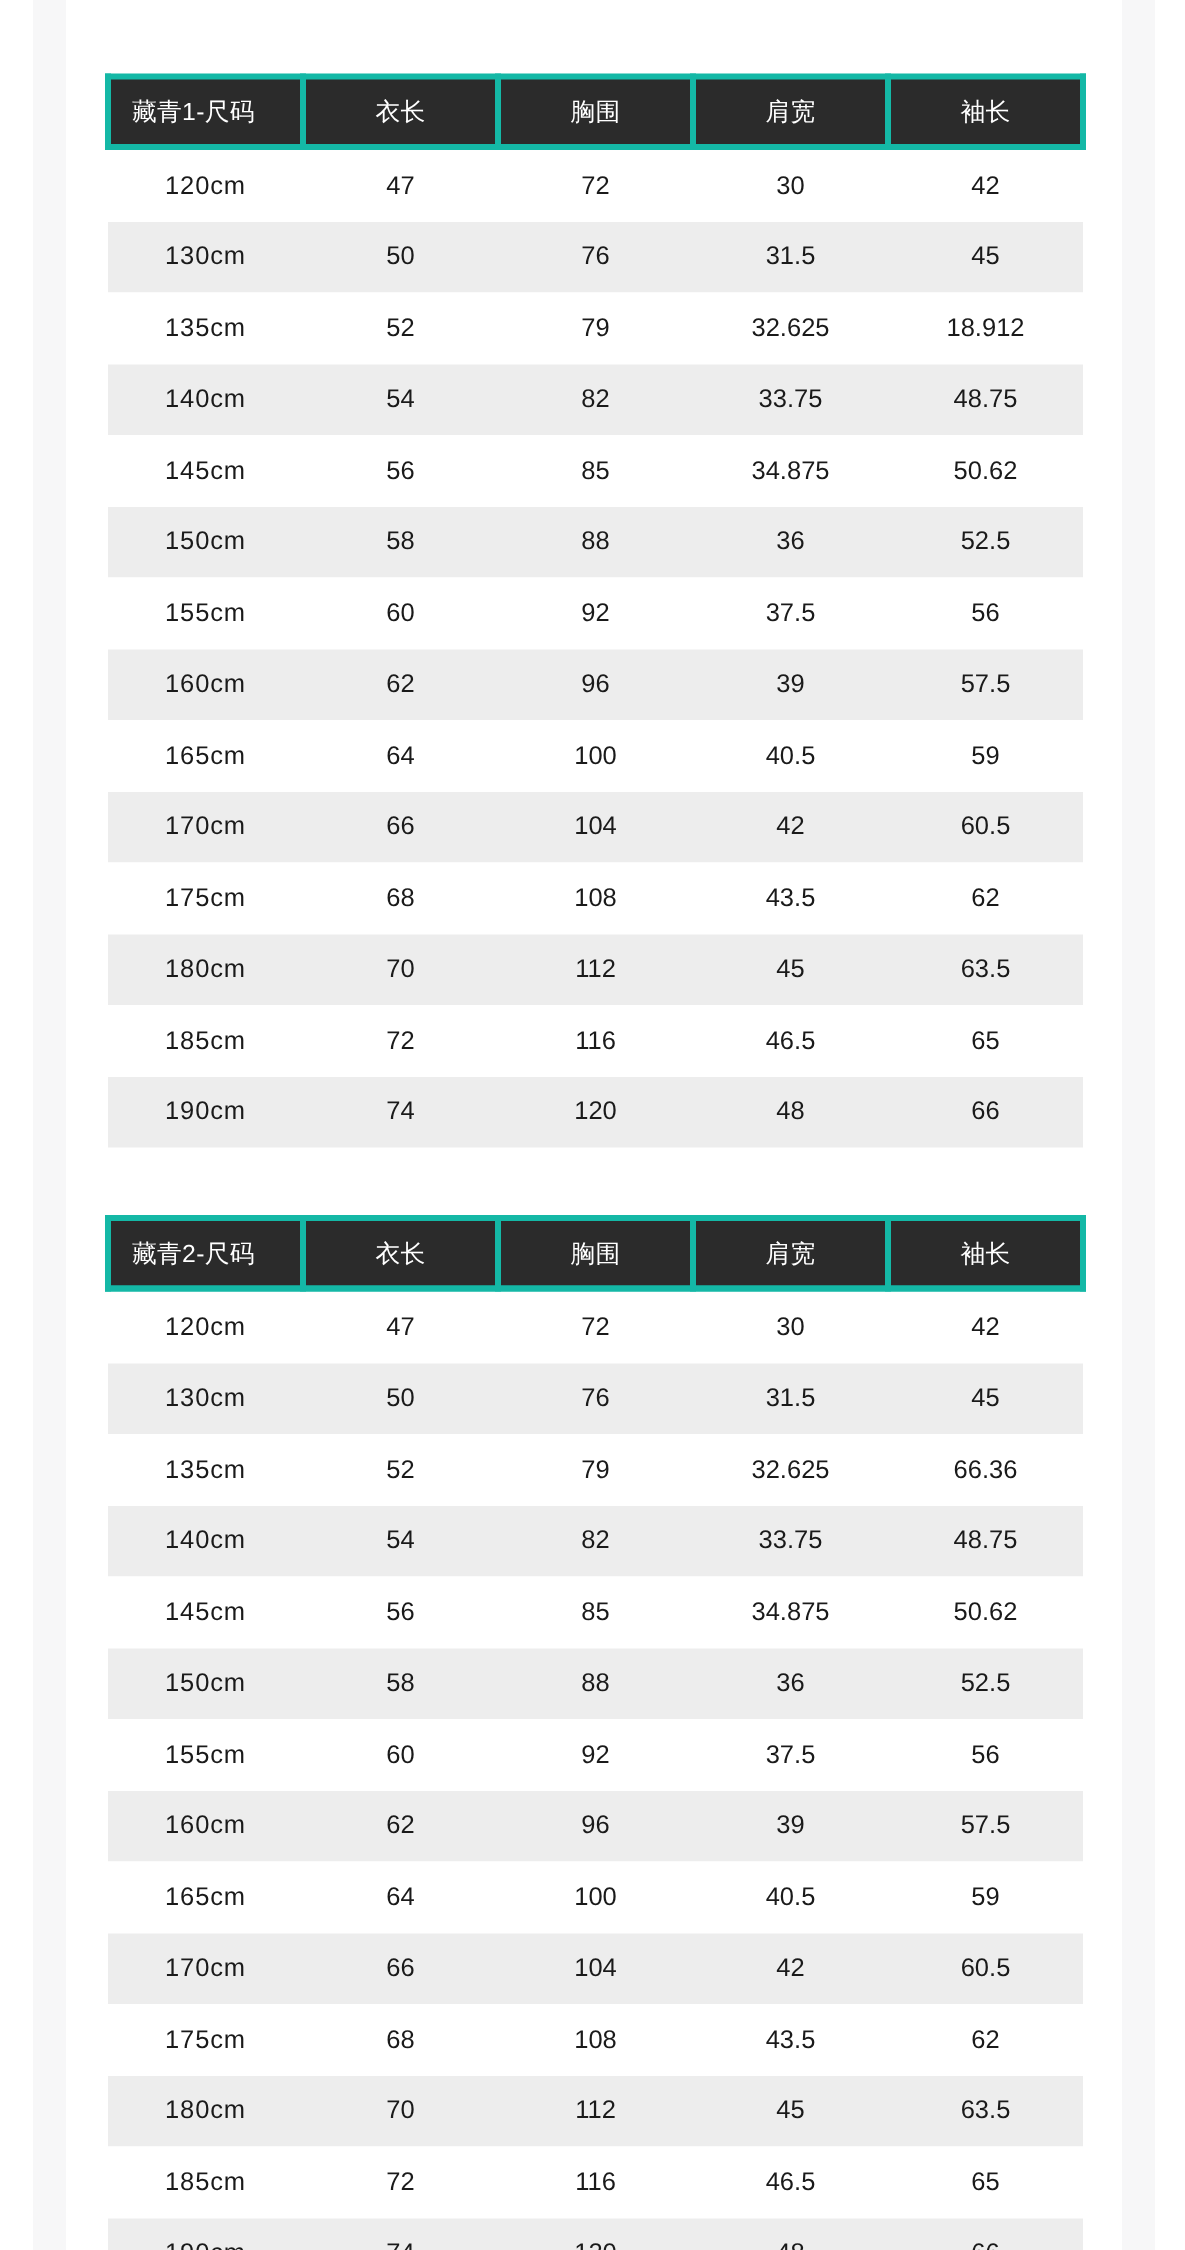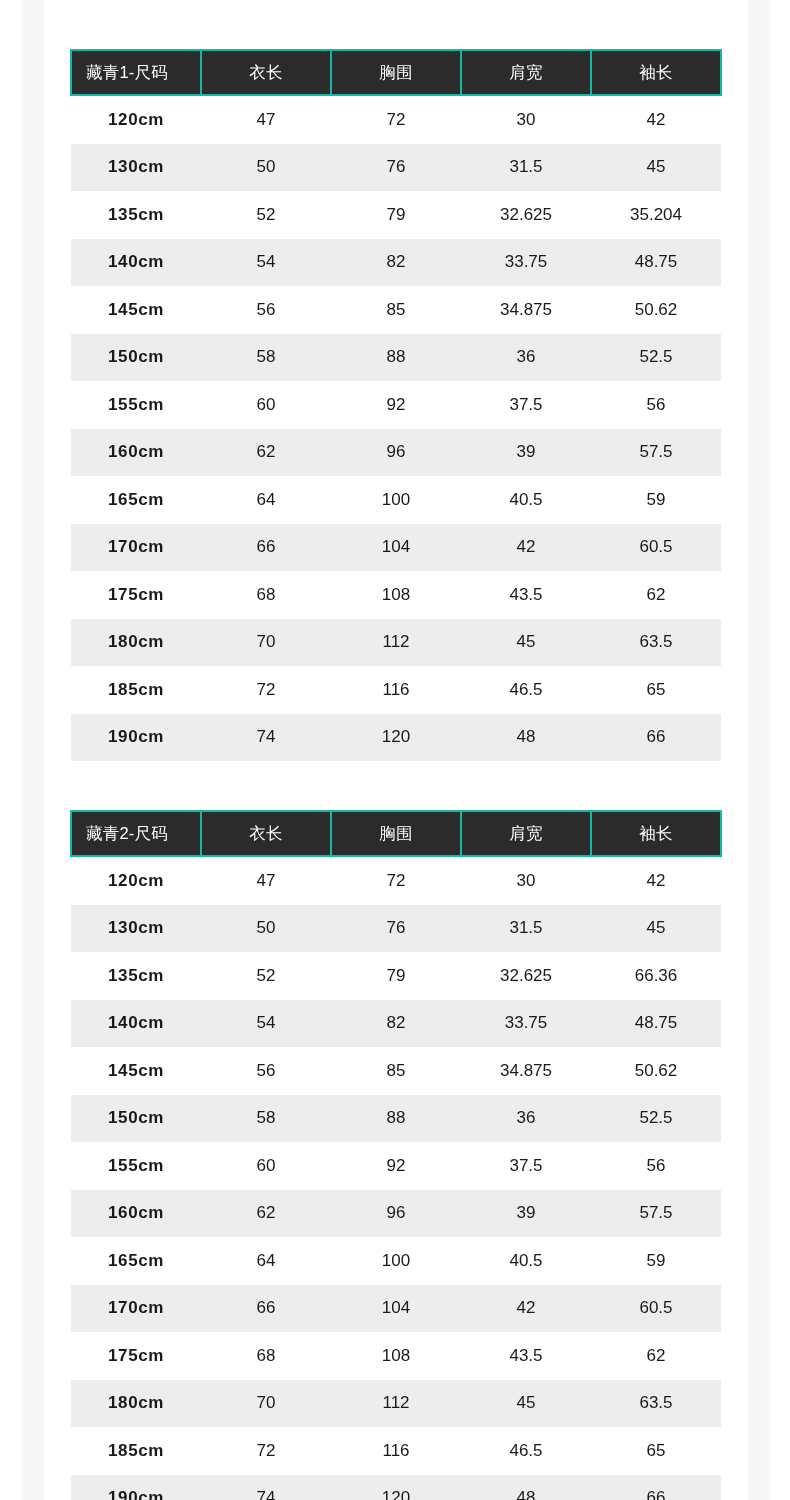--- a/index.html
+++ b/index.html
@@ -47,39 +47,39 @@
   .size-table col.c-val  { width: 130px; }
 
   .size-table thead th {
     background: #2b2b2b;
     color: #ffffff;
     height: 43px;
     font-size: 16.5px;
     font-weight: 400;
     text-align: center;
     letter-spacing: 0.2px;
-    border: 2px solid #14b8a6;
+    border: 4px solid #14b8a6;
     padding: 0;
   }
   .size-table thead th.head-size {
     text-align: left;
     padding-left: 14px;
   }
 
   .size-table tbody td {
     height: 47.5px;
     font-size: 17px;
     color: #1a1a1a;
     text-align: center;
     border: none;
     padding: 0;
     vertical-align: middle;
   }
   .size-table tbody td.cell-size {
-    font-weight: 700;
+    font-weight: 400;
     letter-spacing: 0.6px;
   }
   .size-table tbody tr.odd  td { background: #ffffff; }
   .size-table tbody tr.even td { background: #ededed; }
 </style>
 </head>
 <body>
 
 <div class="sheet">
 
@@ -116,21 +116,21 @@
           <td>50</td>
           <td>76</td>
           <td>31.5</td>
           <td>45</td>
         </tr>
         <tr class="odd">
           <td class="cell-size">135cm</td>
           <td>52</td>
           <td>79</td>
           <td>32.625</td>
-          <td>35.204</td>
+          <td>18.912</td>
         </tr>
         <tr class="even">
           <td class="cell-size">140cm</td>
           <td>54</td>
           <td>82</td>
           <td>33.75</td>
           <td>48.75</td>
         </tr>
         <tr class="odd">
           <td class="cell-size">145cm</td>

